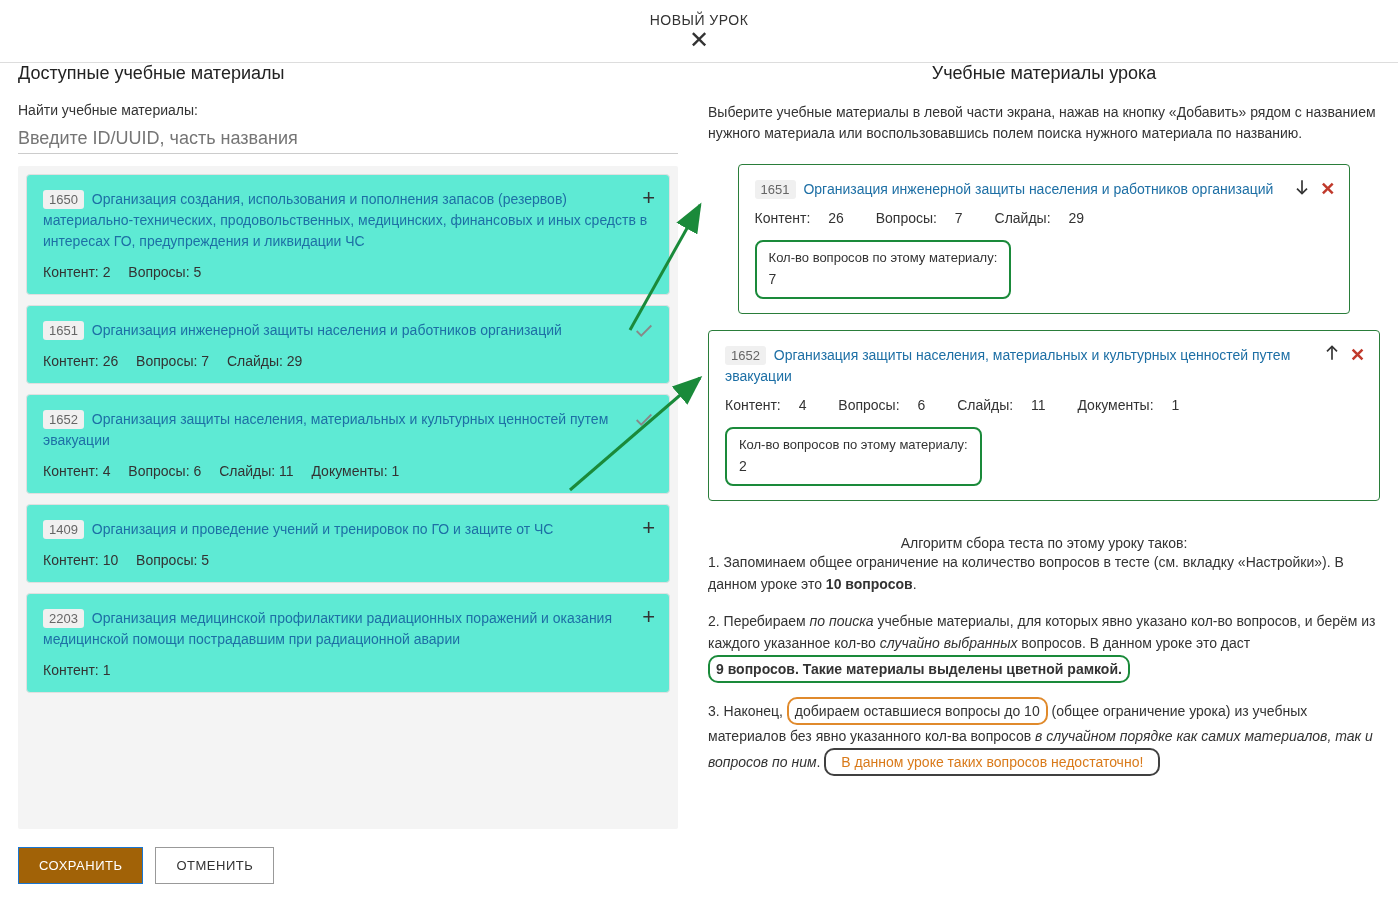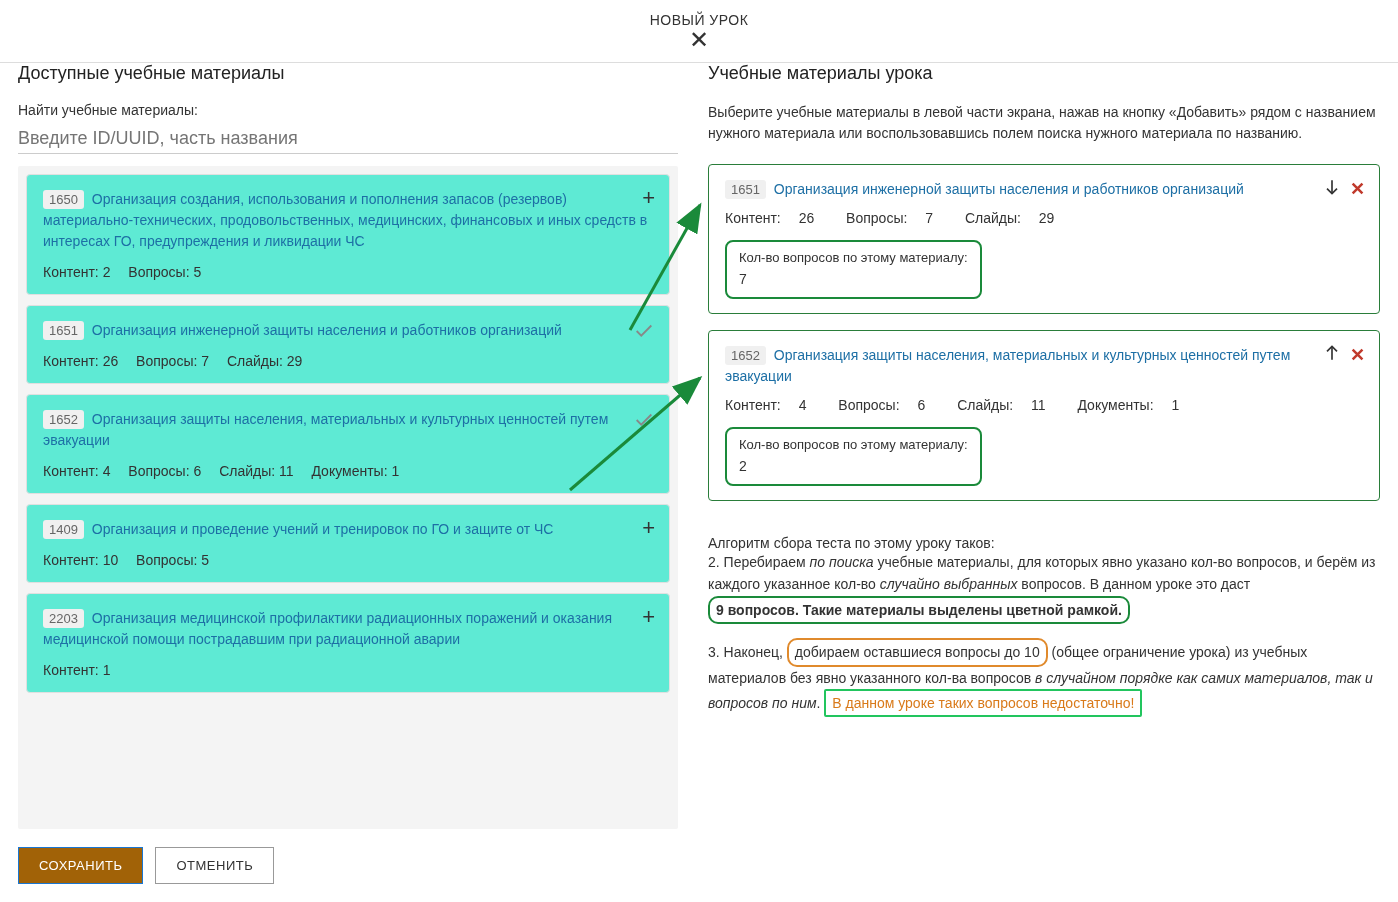--- a/index.html
+++ b/index.html
@@ -3,21 +3,21 @@
 <meta charset="utf-8">
 <style>
 * { box-sizing: border-box; margin: 0; padding: 0; }
 body { font-family: -apple-system, BlinkMacSystemFont, "Segoe UI", Arial, sans-serif; font-size: 14px; color: #333; background: #fff; }
 .modal { width: 1398px; height: 902px; display: flex; flex-direction: column; position: relative; }
 .modal-header { display: flex; justify-content: flex-start; align-items: center; padding: 12px 18px 10px 18px; flex-direction: column; }
 .modal-title { font-size: 14px; font-weight: 400; letter-spacing: 0.5px; }
 .close-icon { font-size: 24px; cursor: pointer; color: #333; font-weight: 300; line-height: 1; }
 .modal-body { flex: 1; display: flex; overflow: hidden; padding: 0 18px; }
 .left-panel { width: 660px; display: flex; flex-direction: column; }
-.right-panel { flex: 1; padding-left: 30px; display: flex; flex-direction: column; }
+.right-panel { flex: 1; padding-left: 30px; display: flex; flex-direction: column; align-items: center; }
 .section-title { font-size: 18px; font-weight: 400; color: #222; margin-bottom: 18px; }
 .search-label { font-size: 14px; color: #333; margin-bottom: 6px; }
 .search-input { width: 100%; border: none; border-bottom: 1px solid #ccc; padding: 4px 0; font-size: 18px; color: #c2410c; outline: none; margin-bottom: 12px; }
 .available-list { flex: 1; overflow-y: auto; background: #f4f4f4; padding: 8px; border-radius: 2px; position: relative; }
 .available-list::-webkit-scrollbar { width: 8px; }
 .available-list::-webkit-scrollbar-thumb { background: #bbb; border-radius: 4px; }
 .available-list::-webkit-scrollbar-track { background: #eee; }
 .card { background: #5eead4; border: 1px solid #e0e0e0; border-radius: 4px; padding: 14px 16px; margin-bottom: 10px; position: relative; }
 .card-header { display: flex; align-items: flex-start; }
 .card-id { background: #f0f0f0; color: #666; padding: 2px 6px; border-radius: 3px; font-size: 13px; margin-right: 4px; display: inline-block; }
@@ -40,21 +40,21 @@
 .sel-meta span { margin-right: 14px; }
 .question-box { border: 2px solid #1a8a3a; border-radius: 8px; padding: 8px 12px 10px 12px; margin-top: 14px; display: inline-block; min-width: 240px; }
 .question-box-label { font-size: 13px; color: #333; margin-bottom: 6px; }
 .question-box-value { font-size: 14px; color: #333; }
 .algo-title { font-size: 14px; color: #333; margin-top: 18px; }
 .algo-step { font-size: 14px; color: #333; line-height: 1.6; margin-bottom: 14px; }
 .bold { font-weight: bold; }
 .italic { font-style: italic; }
 .highlight-green { border: 2px solid #1a8a3a; border-radius: 10px; padding: 1px 6px; display: inline-block; }
 .highlight-orange { border: 2px solid #e08a2c; border-radius: 10px; padding: 1px 6px; display: inline-block; color: #333; }
-.highlight-orange-warn { border: 2px solid #22c55e; border-radius: 2px; padding: 1px 6px; display: inline-block; color: #d97a1a; }
+.highlight-orange-warn { border: 2px solid #404040; border-radius: 10px; padding: 1px 15px; display: inline-block; color: #d97a1a; }
 .divider-line-top { border-top: 1px solid #ddd; }
 .modal-footer { padding: 18px; display: flex; gap: 12px; }
 .btn { padding: 10px 20px; font-size: 13px; cursor: pointer; border: 1px solid transparent; letter-spacing: 0.5px; }
 .btn-primary { background: #a16207; color: #fff; border-color: #1976d2; }
 .btn-secondary { background: #fff; color: #333; border-color: #999; }
 .arrows-overlay { position: absolute; top: 0; left: 0; width: 100%; height: 100%; pointer-events: none; z-index: 10; }
 </style>
 </head>
 <body>
 
@@ -209,20 +209,23 @@
           <span><span>Документы:</span> <span>1</span></span>
         </div>
         <div class="question-box">
           <div class="question-box-label">Кол-во вопросов по этому материалу:</div>
           <div class="question-box-value">2</div>
         </div>
       </div>
 
       <div class="algo-title">Алгоритм сбора теста по этому уроку таков:</div>
 
+      <div class="algo-step">
+        <span>1. Запоминаем общее ограничение на количество вопросов в тесте (см. вкладку «Настройки»). В данном уроке это </span><span class="bold">10 вопросов</span><span>.</span>
+      </div>
 
       <div class="algo-step">
         <span>2. Перебираем </span><span class="italic">по поиска</span><span> учебные материалы, для которых явно указано кол-во вопросов, и берём из каждого указанное кол-во </span><span class="italic">случайно выбранных</span><span> вопросов. В данном уроке это даст</span><br>
         <span class="highlight-green"><span class="bold">9 вопросов. Такие материалы выделены цветной рамкой.</span></span>
       </div>
 
       <div class="algo-step">
         <span>3. Наконец, </span><span class="highlight-orange"><span>добираем оставшиеся вопросы до 10</span></span><span> (общее ограничение урока) из учебных материалов без явно указанного кол-ва вопросов </span><span class="italic">в случайном порядке как самих материалов, так и вопросов по ним</span><span>. </span><span class="highlight-orange-warn"><span>В данном уроке таких вопросов недостаточно!</span></span>
       </div>
     </div>

